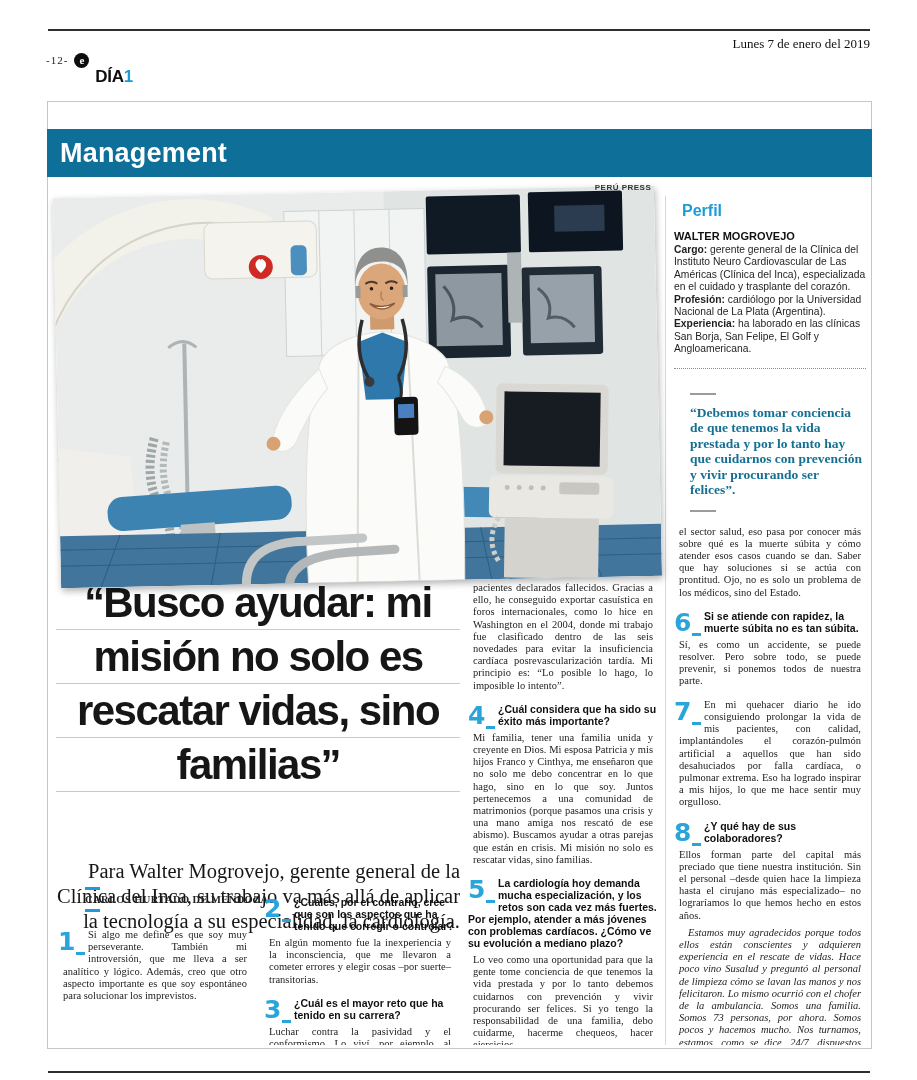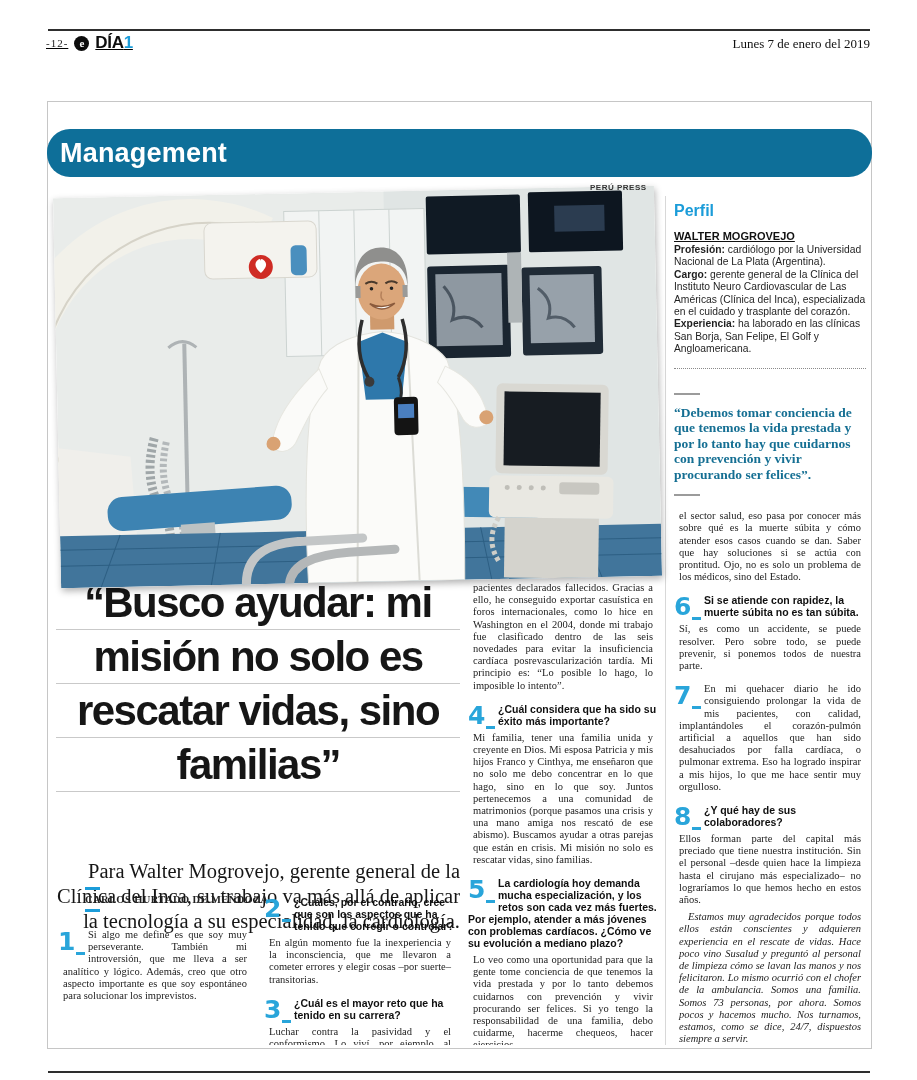--- a/index.html
+++ b/index.html
@@ -6,40 +6,40 @@
   html,body{margin:0;padding:0;background:#ffffff;}
   .page{position:relative;width:917px;height:1080px;background:#ffffff;overflow:hidden;
         font-family:"Liberation Serif",serif;}
   .abs{position:absolute;}
 
   
   .toprule{left:48px;top:29px;width:822px;height:2px;background:#2e2e2e;}
   .botrule{left:48px;top:1071px;width:822px;height:2px;background:#2e2e2e;}
 
   
-  .phead-left{left:46px;top:33px;display:flex;align-items:center;gap:6px;text-decoration:underline;}
+  .phead-left{left:46px;top:33px;display:flex;align-items:center;gap:6px;}
   .pagenum{font:11px "Liberation Serif",serif;color:#222;letter-spacing:1px;}
   .logo-circle{width:15px;height:15px;border-radius:50%;background:#0d0d0d;color:#fff;
      font:700 11px/15px "Liberation Serif",serif;text-align:center;}
-  .brand{font:800 17px "Liberation Sans",sans-serif;color:#0d0d0d;letter-spacing:-0.3px;}
+  .brand{font:800 17px "Liberation Sans",sans-serif;color:#0d0d0d;letter-spacing:-0.3px;margin-top:34px;}
   .brand .one{color:#1b9cd9;}
   .phead-date{right:47px;top:36px;font:500 13px "Liberation Serif",serif;color:#111;}
 
   
   .frame{left:47px;top:101px;width:823px;height:946px;border:1px solid #c6c6c6;background:#fff;}
   .banner{left:47px;top:129px;width:825px;height:48px;background:#0e6f99;display:flex;
-     align-items:center;padding-left:13px;box-sizing:border-box;z-index:2;border-radius:23px;}
+     align-items:center;padding-left:13px;box-sizing:border-box;z-index:2;}
   .banner span{font:800 27px "Liberation Sans",sans-serif;color:#ffffff;letter-spacing:0.2px;}
   .colrule{left:665px;top:196px;width:1px;height:849px;background:#d8d8d8;}
 
   
   .photo-wrap{left:57px;top:192px;width:601px;height:390px;background:#fff;
      transform:rotate(-1.2deg);box-shadow:1px 3px 7px rgba(0,0,0,0.30);z-index:1;}
   .photo-wrap svg{display:block;width:100%;height:100%;}
-  .credit{left:590px;top:183px;width:66px;text-align:left;z-index:3;
+  .credit{left:590px;top:183px;width:66px;text-align:center;z-index:3;
      font:700 8px "Liberation Sans",sans-serif;letter-spacing:.5px;color:#333;}
 
   
   .headline{left:56px;top:576px;width:404px;}
   .hline{font:600 42px/53px "Liberation Sans",sans-serif;letter-spacing:-1.5px;color:#161616;
      text-align:center;border-bottom:1px solid #c9c9c9;}
 
   .standfirst{left:56px;top:859px;width:404px;text-align:right;
      font:20.5px/25px "Liberation Serif",serif;color:#161616;}
 
@@ -59,27 +59,27 @@
   .qnum{float:left;width:30px;height:26px;position:relative;
      font:800 25px/26px "DejaVu Sans",sans-serif;color:#29a5da;}
   .qnum::after{content:"";position:absolute;right:3px;bottom:0;width:9px;height:3px;background:#29a5da;}
   .qtext{font:700 10.5px/12px "Liberation Sans",sans-serif;color:#101010;margin-bottom:2px;}
   .answer p,.lead p{font:10.5px/12.2px "Liberation Serif",serif;color:#1c1c1c;
      text-align:justify;margin:5px;}
   .answer p + p,.lead p + p{text-indent:9px;font-style:italic;}
 
   
   .profile{border-bottom:1px dotted #8a8a8a;padding-bottom:12px;}
-  .profile-heading{font:800 16px "Liberation Sans",sans-serif;color:#1b9cd9;margin:2px 0 10px;}
-  .profile-name{font:700 11px/13px "Liberation Sans",sans-serif;color:#111;margin:0 0 1px;text-decoration:underline;}
+  .profile-heading{font:800 16px "Liberation Sans",sans-serif;color:#1b9cd9;margin:2px 8px 10px;}
+  .profile-name{font:700 11px/13px "Liberation Sans",sans-serif;color:#111;margin:0 0 1px;}
   .profile p.pf{font:10.3px/12.4px "Liberation Sans",sans-serif;color:#1f1f1f;margin:0;}
   .profile p.pf b{font-weight:700;}
 
   
-  .quoteblk{margin-top:24px;}
+  .quoteblk{margin-top:24px;margin-left:16px;}
   .gdash{width:26px;height:2px;background:#9b9b9b;}
   .gdash.topd{margin:6px 0 10px;}
   .gdash.botd{margin:12px 0 14px;}
   .pullquote{font:700 13.5px/15.5px "Liberation Serif",serif;color:#156f93;}
 </style>
 </head>
 <body>
 
 <div class="page">
 
@@ -257,22 +257,22 @@
         <p>Lo veo como una oportunidad para que la gente tome conciencia de que tenemos la vida prestada y por lo tanto debemos cuidarnos con prevención y vivir procurando ser felices. Si yo tengo la responsabilidad de una familia, debo cuidarme, hacerme chequeos, hacer ejercicios.</p>
         <p>Por otro lado, hay una oportunidad para</p>
       </div>
     </div>
   </div>
 
   <div class="col col4">
     <div class="profile">
       <div class="profile-heading">Perfil</div>
       <p class="profile-name">WALTER MOGROVEJO</p>
+      <p class="pf"><b>Cargo:</b><span> gerente general de la Clínica del Instituto Neuro Cardiovascular de Las Américas (Clínica del Inca), especializada en el cuidado y trasplante del corazón.</span></p>
       <p class="pf"><b>Profesión:</b><span> cardiólogo por la Universidad Nacional de La Plata (Argentina).</span></p>
-      <p class="pf"><b>Cargo:</b><span> gerente general de la Clínica del Instituto Neuro Cardiovascular de Las Américas (Clínica del Inca), especializada en el cuidado y trasplante del corazón.</span></p>
       <p class="pf"><b>Experiencia:</b><span> ha laborado en las clínicas San Borja, San Felipe, El Golf y Angloamericana.</span></p>
     </div>
 
     <div class="quoteblk">
       <div class="gdash topd"></div>
       <div class="pullquote">“Debemos tomar conciencia de que tenemos la vida prestada y por lo tanto hay que cuidarnos con prevención y vivir procurando ser felices”.</div>
       <div class="gdash botd"></div>
     </div>
 
     <div class="lead">

